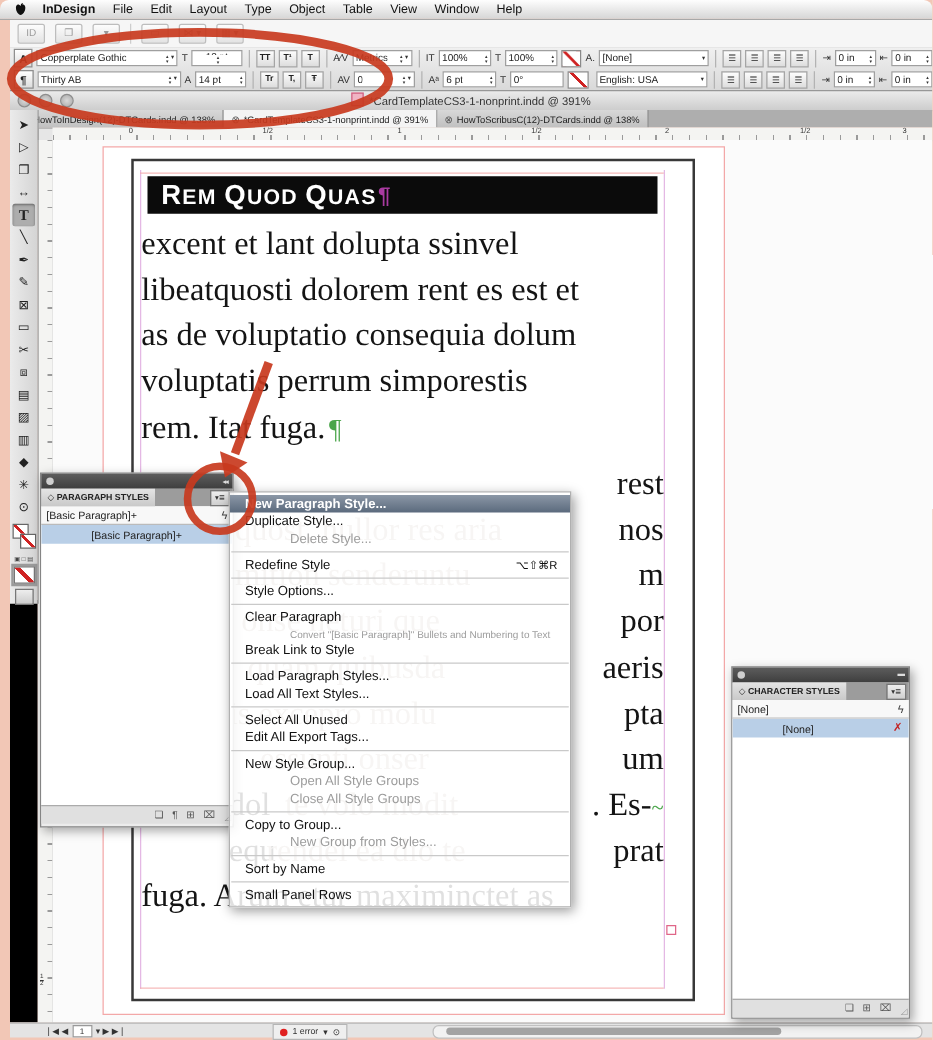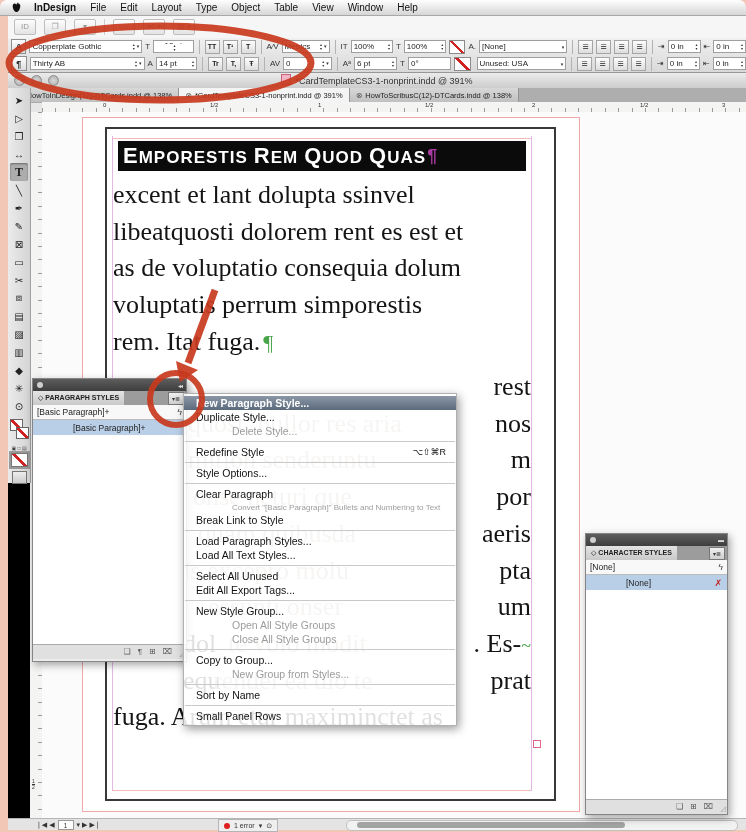--- a/index.html
+++ b/index.html
@@ -296,21 +296,21 @@
           </span>
         </span>
         <span class="cpicon">T</span>
         <span class="cpfield" style="width: 38px;">
           <span class="val">0°</span>
           <span style="display: inline-flex;"></span>
         </span>
         <span class="cpswatch"></span>
         <span class="cpicon"></span>
         <span class="cpfield" style="width: 86px;">
-          <span class="val">Unused: USA</span>
+          <span class="val">English: USA</span>
           <span style="display: inline-flex;">
             <span class="dd">▾</span>
           </span>
         </span>
         <span class="cpsep"></span>
         <span class="cpbtn">☰</span>
         <span class="cpbtn">☰</span>
         <span class="cpbtn">☰</span>
         <span class="cpbtn">☰</span>
         <span class="cpsep"></span>
@@ -402,21 +402,20 @@
   <div id="blackstrip" class="abs"></div>
 
   <div id="canvas" class="abs">
     <div id="pagepink"></div>
     <div id="textframe"></div>
     <div class="vguide" style="left:70px;"></div>
     <div class="vguide" style="left:489px;"></div>
     <div class="hguide" style="top:26px;"></div>
     <div class="hguide" style="top:678px;"></div>
     <div id="headlinebar">
-        <span class="hw">EMPORESTIS</span>
         <span class="hsp"></span>
         <span class="hw">REM</span>
         <span class="hsp"></span>
         <span class="hw">QUOD</span>
         <span class="hsp"></span>
         <span class="hw">QUAS</span>
         <span class="pilcrow-purple">¶</span>
       </div>
     <div id="bodytext">
         <div class="bline" style="top: 0px;"><span>excent et lant dolupta ssinvel</span></div>

